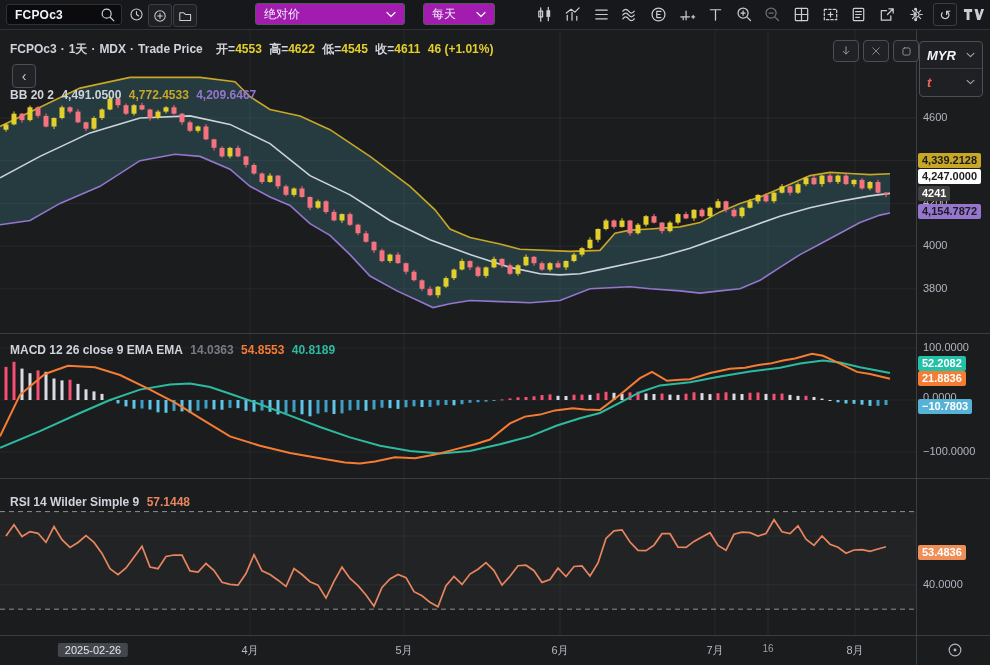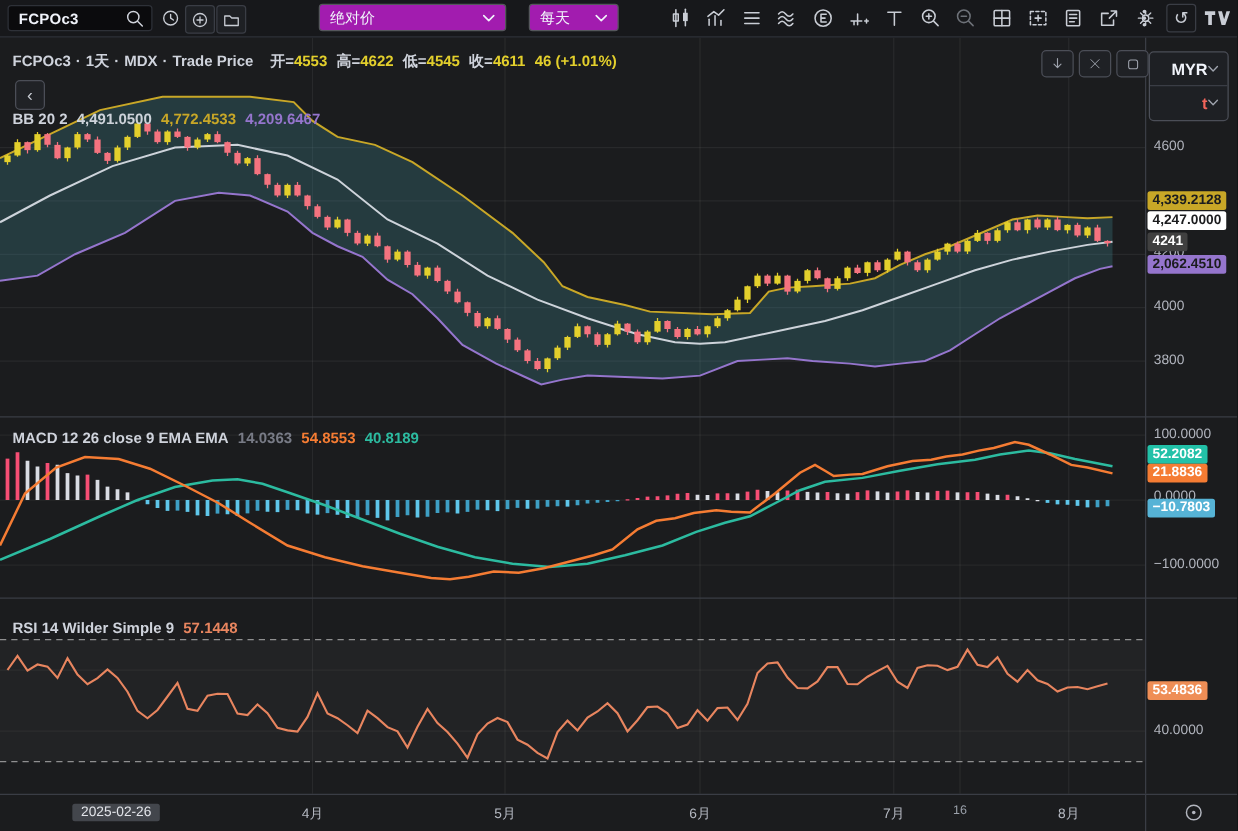--- a/index.html
+++ b/index.html
@@ -39,21 +39,21 @@
   .panebtns{position:absolute;left:833px;top:40px;display:flex;gap:4px;pointer-events:auto;}
   .pbtn{width:24px;height:20px;border:1px solid #4b4e57;border-radius:4px;background:#1f2125;color:#9ea3ad;
         display:flex;align-items:center;justify-content:center;}
   
   #right-axis{position:absolute;left:917px;top:29px;width:73px;height:606px;z-index:3;}
   .tick{position:absolute;left:6px;font-size:11px;color:#b2b5be;}
   .plabel{position:absolute;left:1px;height:15px;line-height:15px;font-size:11px;border-radius:2px;
           padding:0 4px;font-weight:600;}
   #unitbox{position:absolute;left:2px;top:12px;width:62px;height:54px;border:1px solid #4b4e57;border-radius:4px;
            background:#1e2024;}
-  .unitrow{height:26px;display:flex;align-items:center;justify-content:flex-end;padding:0 7px;}
+  .unitrow{height:26px;display:flex;align-items:center;justify-content:space-between;padding:0 7px;font-style:italic;}
   .unitrow:first-child{border-bottom:1px solid #3a3d45;}
   #cur-label{font-size:13px;font-weight:bold;color:#f0f3fa;}
   #unit-label{font-size:13px;font-weight:bold;color:#f2645a;}
   
   #time-axis{position:absolute;left:0;top:636px;width:990px;height:29px;background:#1b1c1e;z-index:3;}
   .tlabel{position:absolute;top:7px;transform:translateX(-50%);font-size:11px;color:#b6bac3;}
   .tlabel.minor{font-size:10px;color:#9aa0aa;}
   .tlabel.boxed-date{background:#43464c;color:#e3e5ea;border-radius:2px;padding:1px 7px;transform:translateX(-50%);}
   #axis-sep{position:absolute;left:916px;top:0;width:1px;height:29px;background:#3a3d45;}
   #target-ic{position:absolute;left:946px;top:5px;color:#b2b5be;}
@@ -665,21 +665,21 @@
       <div class="tick" style="top: 210.096px;">4000</div>
       <div class="tick" style="top: 252.794px;">3800</div>
       <div class="tick" style="top: 312px;">100.0000</div>
       <div class="tick" style="top: 362px;">0.0000</div>
       <div class="tick" style="top: 416px;">−100.0000</div>
       <div class="tick" style="top: 520px;">60.0000</div>
       <div class="tick" style="top: 548.8px;">40.0000</div>
       <div class="plabel" style="top: 124px; background: rgb(200, 167, 39); color: rgb(27, 28, 30);">4,339.2128</div>
       <div class="plabel" style="top: 140px; background: rgb(255, 255, 255); color: rgb(27, 28, 30);">4,247.0000</div>
       <div class="plabel" style="top: 157px; background: #404040; color: rgb(255, 255, 255);">4241</div>
-      <div class="plabel" style="top: 175px; background: rgb(149, 117, 205); color: rgb(27, 28, 30);">2,062.4510</div>
+      <div class="plabel" style="top: 175px; background: rgb(149, 117, 205); color: rgb(27, 28, 30);">4,154.7872</div>
       <div class="plabel" style="top: 327px; background: rgb(34, 193, 168); color: rgb(255, 255, 255);">52.2082</div>
       <div class="plabel" style="top: 342px; background: rgb(245, 124, 51); color: rgb(255, 255, 255);">21.8836</div>
       <div class="plabel" style="top: 370px; background: rgb(86, 179, 214); color: rgb(255, 255, 255);">−10.7803</div>
       <div class="plabel" style="top: 516px; background: rgb(239, 142, 86); color: rgb(255, 255, 255);">53.4836</div>
     </div>
 
   <div id="time-axis">
     <div id="axis-sep"></div>
     <div id="target-ic">
       <svg class="ic" width="18" height="18" viewBox="0 0 20 20">

